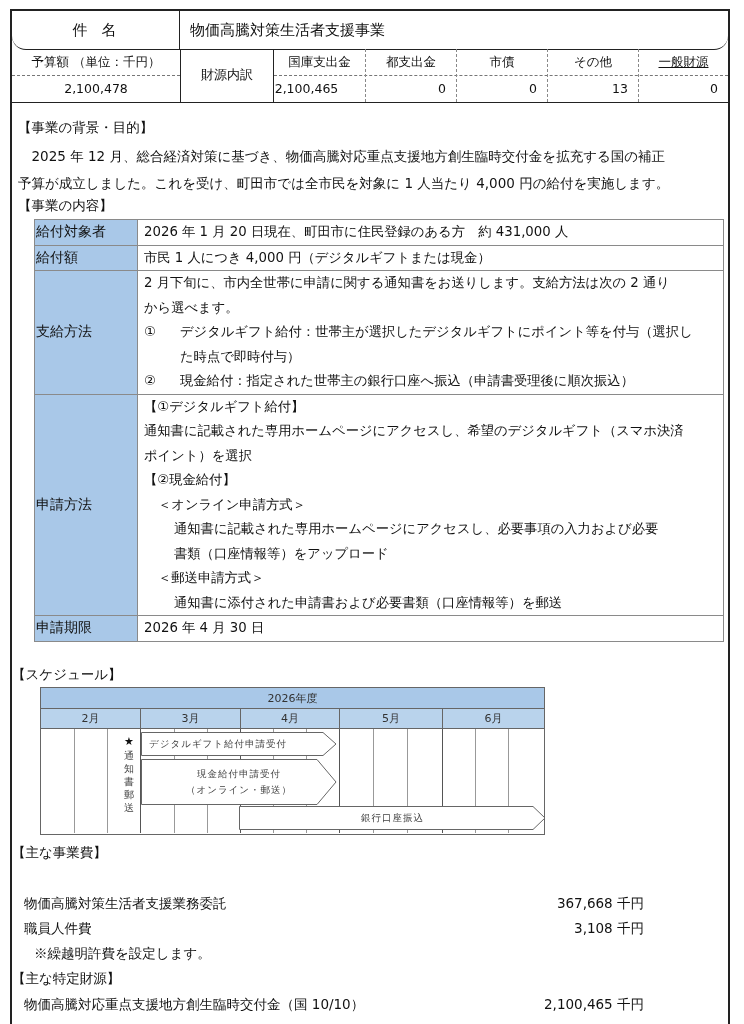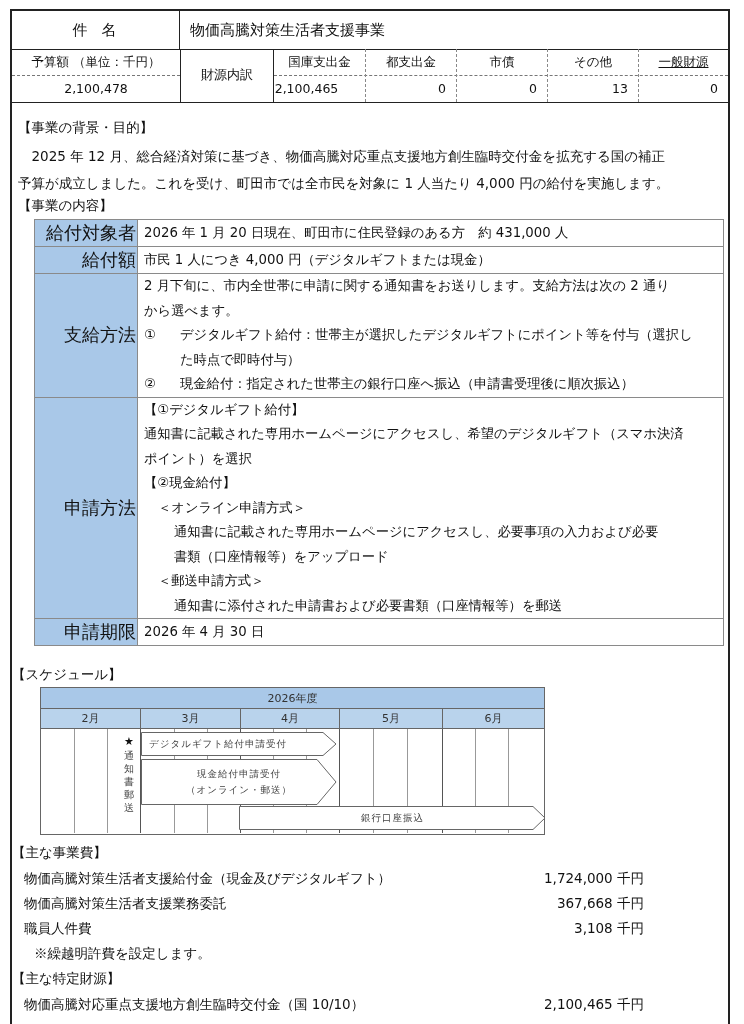--- a/index.html
+++ b/index.html
@@ -1,39 +1,39 @@
 <!DOCTYPE html>
 <html><head>
 <meta charset="utf-8">
 <style>
   html, body { margin:0; padding:0; background:#ffffff; }
   body { width:744px; height:1024px; overflow:hidden; position:relative;
          font-family:"DejaVu Sans", sans-serif; color:#111; }
   .page { position:absolute; left:10px; top:9px; width:720px; height:1030px;
           border:2px solid #222; box-sizing:border-box; }
   
-  .hdr-row1 { position:absolute; left:0; top:0; width:716px; height:38px; border-bottom:1.5px solid #222; }
+  .hdr-row1 { position:absolute; left:0; top:0; width:716px; height:38px; border-bottom:1.5px solid #222;border-radius:14px; }
   .hdr-name-label { position:absolute; left:0; top:0; width:168px; height:38px; border-right:1.5px solid #222;
                     display:flex; align-items:center; justify-content:center; font-size:15px; letter-spacing:14px; padding-left:12px; box-sizing:border-box;}
   .hdr-name-value { position:absolute; left:178px; top:0; height:38px; display:flex; align-items:center; font-size:15px; }
   .hdr-row2 { position:absolute; left:0; top:38px; width:716px; height:53px; border-bottom:1.5px solid #222; }
   .cell { position:absolute; display:flex; align-items:center; font-size:12.5px; box-sizing:border-box; }
   .c-center { justify-content:center; }
   .c-right { justify-content:flex-end; padding-right:10px; }
   .dash-h { position:absolute; height:0; border-top:1px dashed #777; }
   .dash-v { position:absolute; width:0; border-left:1px dashed #888; }
   .solid-v { position:absolute; width:0; border-left:1.5px solid #222; }
 
   .sect { position:absolute; left:6px; font-size:13.5px; }
   .para { position:absolute; left:6px; font-size:13.5px; width:705px; line-height:27px; }
 
   
   .ct { position:absolute; left:22px; top:208px; width:690px; border-collapse:collapse; font-size:13.3px; }
   .ct td { border:1.5px solid #8a8a8a; }
-  .ct td.lbl { background:#a9c8e8; width:100px; text-align:right; vertical-align:middle; font-size:18px; }
+  .ct td.lbl { background:#a9c8e8; width:100px; text-align:left; vertical-align:middle; font-size:14px; }
   .ct td.val { padding:0 6px; line-height:24.5px; }
   .ind1 { padding-left:14px; }
   .ind2 { padding-left:30px; }
   .num-item { display:flex; }
   .num-item .n { width:28px; flex:none; }
   .num-item .t { padding-left:8px; }
 
   
   .gantt { position:absolute; left:28px; top:676px; width:505px; height:148px; }
   .g-title { position:absolute; left:0; top:0; width:505px; height:22px; background:#a9c8e8; border:1.5px solid #666; box-sizing:border-box;
@@ -201,24 +201,20 @@
       <div class="g-bar" style="left:198px;top:77px;width:307px;height:24px;">
         <svg width="307" height="24">
             <polygon points="0.5,0.5 294,0.5 306,12 294,23.5 0.5,23.5" fill="#fff" stroke="#666" stroke-width="1"></polygon>
           </svg>
         <span>銀行口座振込</span>
       </div>
     </div>
   </div>
 
   <div class="sect" style="top:833px;left:0;">【主な事業費】</div>
-  <div class="cost-row" style="top:859px;">
-    <span class="nm">物価高騰対策生活者支援給付金（現金及びデジタルギフト）</span>
-    <span class="am">1,724,000 千円</span>
-  </div>
   <div class="cost-row" style="top:884px;">
     <span class="nm">物価高騰対策生活者支援業務委託</span>
     <span class="am">367,668 千円</span>
   </div>
   <div class="cost-row" style="top:909px;">
     <span class="nm">職員人件費</span>
     <span class="am">3,108 千円</span>
   </div>
   <div class="sect" style="top:934px;left:22px;font-family:Liberation Mono, monospace;">※繰越明許費を設定します。</div>
 

